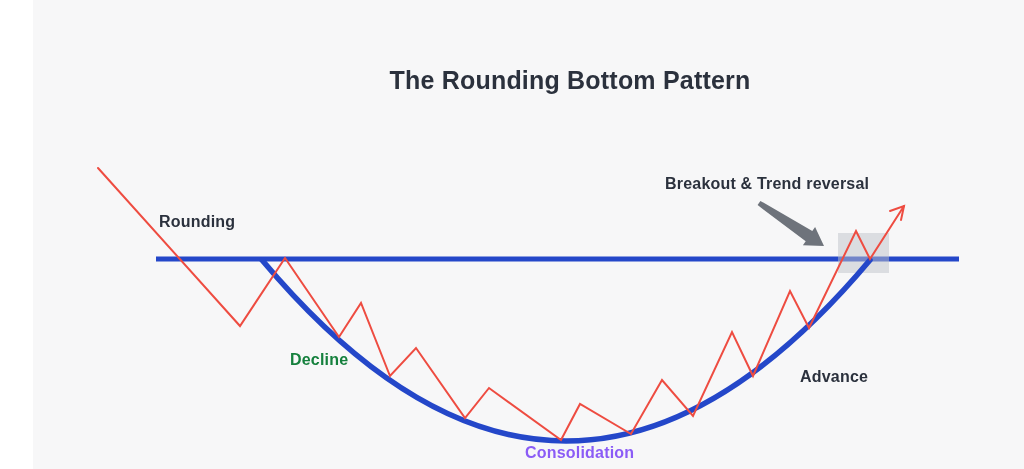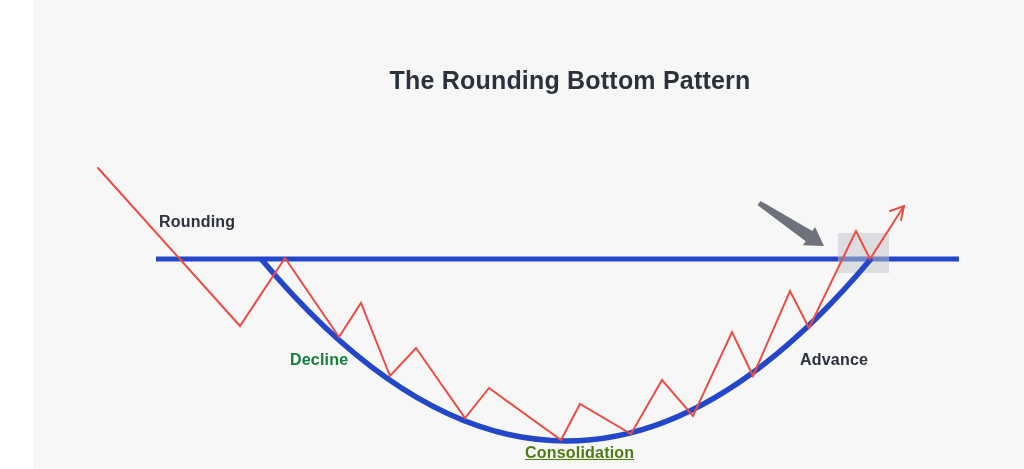--- a/index.html
+++ b/index.html
@@ -39,21 +39,21 @@
     position: absolute;
     font-size: 16px;
     font-weight: 700;
     color: #2b313d;
     white-space: nowrap;
     letter-spacing: 0.2px;
   }
   .label-downtrend     { left: 126px; top: 213px; }
   .label-decline       { left: 257px; top: 351px; }
   .label-consolidation { left: 492px; top: 444px; }
-  .label-advance       { left: 767px; top: 351px; }
+  .label-advance       { left: 767px; top: 368px; }
   .label-breakout      { left: 632px; top: 175px; }
 
   .resistance-line {
     fill: none;
     stroke-width: 5;
     stroke-linecap: butt;
   }
   .breakout-box {
     stroke: none;
     fill-opacity: 0.5;
@@ -91,18 +91,19 @@
 
     <polyline class="price-arrowhead" points="857,211 871,206 868,220" stroke="#ee4c41"></polyline>
 
     <polygon class="annotation-arrow" points="727.4,200.9 779.3,231.1 782.1,227 791,246.1 769.9,245.3 772.7,241.2 724.6,205.1" fill="#6e737b"></polygon>
   </svg>
 
   <div class="label label-downtrend" style="color: rgb(43, 49, 61);">Rounding</div>
 
   <div class="label label-decline" style="color: #15803d;">Decline</div>
 
-  <div class="label label-consolidation" style="color: #4d7c0f; text-decoration: underline;">Consolidation</div>
+  <div class="label label-consolidation" style="color: #8b5cf6;">Consolidation</div>
 
   <div class="label label-advance" style="color: rgb(43, 49, 61);">Advance</div>
 
+  <div class="label label-breakout" style="color: rgb(43, 49, 61);">Breakout &amp; Trend reversal</div>
 
 </div>
 
 </body></html>

